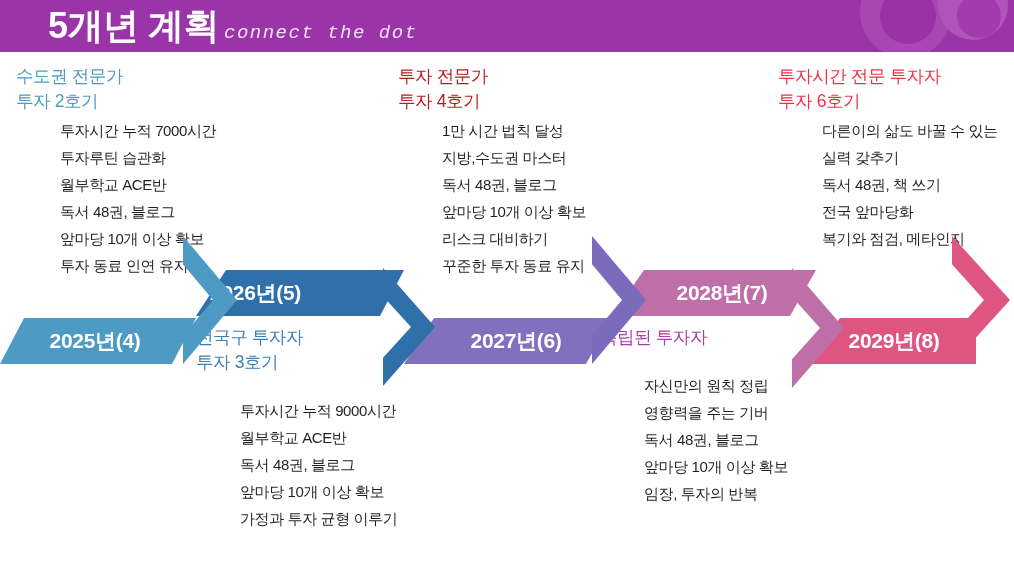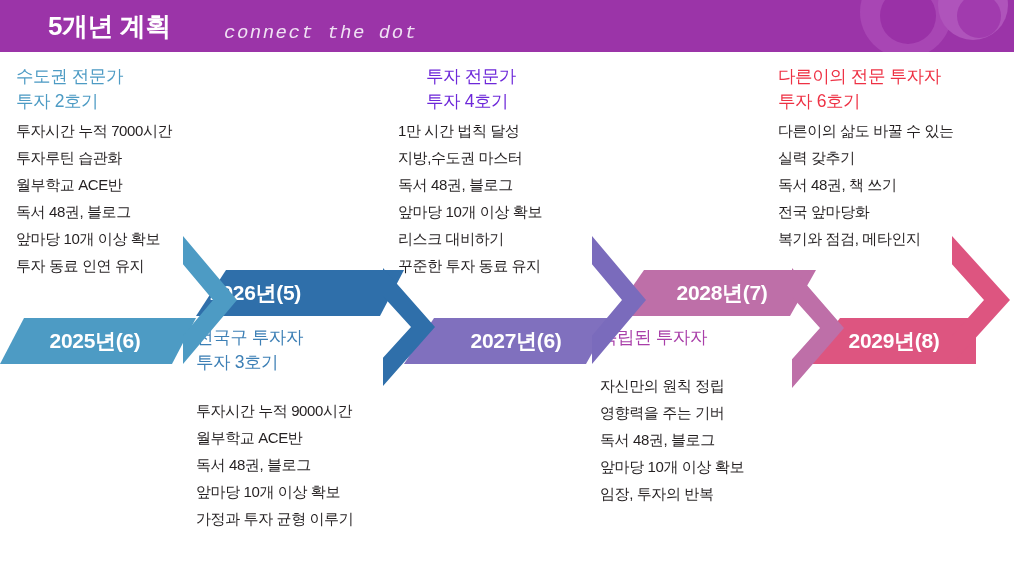--- a/index.html
+++ b/index.html
@@ -50,21 +50,21 @@
   }
   .hc4 {
     width: 44px; height: 44px;
     right: 13px; top: -6px;
     background: #A13BAE;
   }
 
   .header-title {
     position: absolute;
     left: 48px; top: 6px;
-    font-size: 26px;
+    font-size: 36px;
     font-weight: bold;
     color: #ffffff;
     letter-spacing: -0.5px;
     line-height: 40px;
     white-space: nowrap;
   }
   .header-subtitle {
     position: absolute;
     left: 224px; top: 22px;
     font-family: Liberation Mono, monospace;
@@ -173,39 +173,40 @@
   .col-title {
     font-size: 17.5px;
     font-weight: normal;
     line-height: 25px;
     letter-spacing: -0.4px;
     white-space: nowrap;
     margin-bottom: 3px;
   }
   .col-items {
     list-style: none;
+    margin-left: 44px;
   }
   .col-items li {
     font-size: 15px;
     color: #231F20;
     line-height: 27px;
     letter-spacing: -0.4px;
     white-space: nowrap;
   }
 
   
   #col-2025 { left: 16px;  top: 64px;  }
   #col-2026 { left: 196px; top: 325px; }
   #col-2027 { left: 398px; top: 64px;  }
   #col-2028 { left: 600px; top: 325px; }
   #col-2029 { left: 778px; top: 64px;  }
 
   #col-2025 .col-title { color: #4D9BC4; }
   #col-2026 .col-title { color: #3C7FB5; }
-  #col-2027 .col-title { color: #6d28d9; margin-left: 28px; }
+  #col-2027 .col-title { color: #b91c1c; }
   #col-2028 .col-title { color: #A93FA9; }
   #col-2029 .col-title { color: #EE3144; }
 
   
   #col-2026 .col-items, #col-2028 .col-items { margin-top: 22px; }
 </style>
 </head>
 <body>
 
 <div id="canvas">
@@ -213,21 +214,21 @@
   <div class="header">
     <div class="header-circle hc1"></div>
     <div class="header-circle hc2"></div>
     <div class="header-circle hc3"></div>
     <div class="header-circle hc4"></div>
     <div class="header-title">5개년 계획</div>
     <div class="header-subtitle">connect the dot</div>
   </div>
 
   <div class="chev" id="band-2025">
-    <span class="chev-label">2025년(6)</span>
+    <span class="chev-label">2025년(4)</span>
   </div>
   <div class="arrowhead" id="head-2025"></div>
 
   <div class="chev" id="band-2026">
     <span class="chev-label">2026년(5)</span>
   </div>
   <div class="arrowhead" id="head-2026"></div>
 
   <div class="chev" id="band-2027">
     <span class="chev-label">2027년(6)</span>
@@ -296,21 +297,21 @@
       <li>자신만의 원칙 정립</li>
       <li>영향력을 주는 기버</li>
       <li>독서 48권, 블로그</li>
       <li>앞마당 10개 이상 확보</li>
       <li>임장, 투자의 반복</li>
     </ul>
   </div>
 
   <div class="col" id="col-2029">
     <div class="col-title">
-      <div>다른이의 전문 투자자</div>
+      <div>투자시간 전문 투자자</div>
       <div>투자 6호기</div>
     </div>
     <ul class="col-items">
       <li>다른이의 삶도 바꿀 수 있는</li>
       <li>실력 갖추기</li>
       <li>독서 48권, 책 쓰기</li>
       <li>전국 앞마당화</li>
       <li>복기와 점검, 메타인지</li>
     </ul>
   </div>

